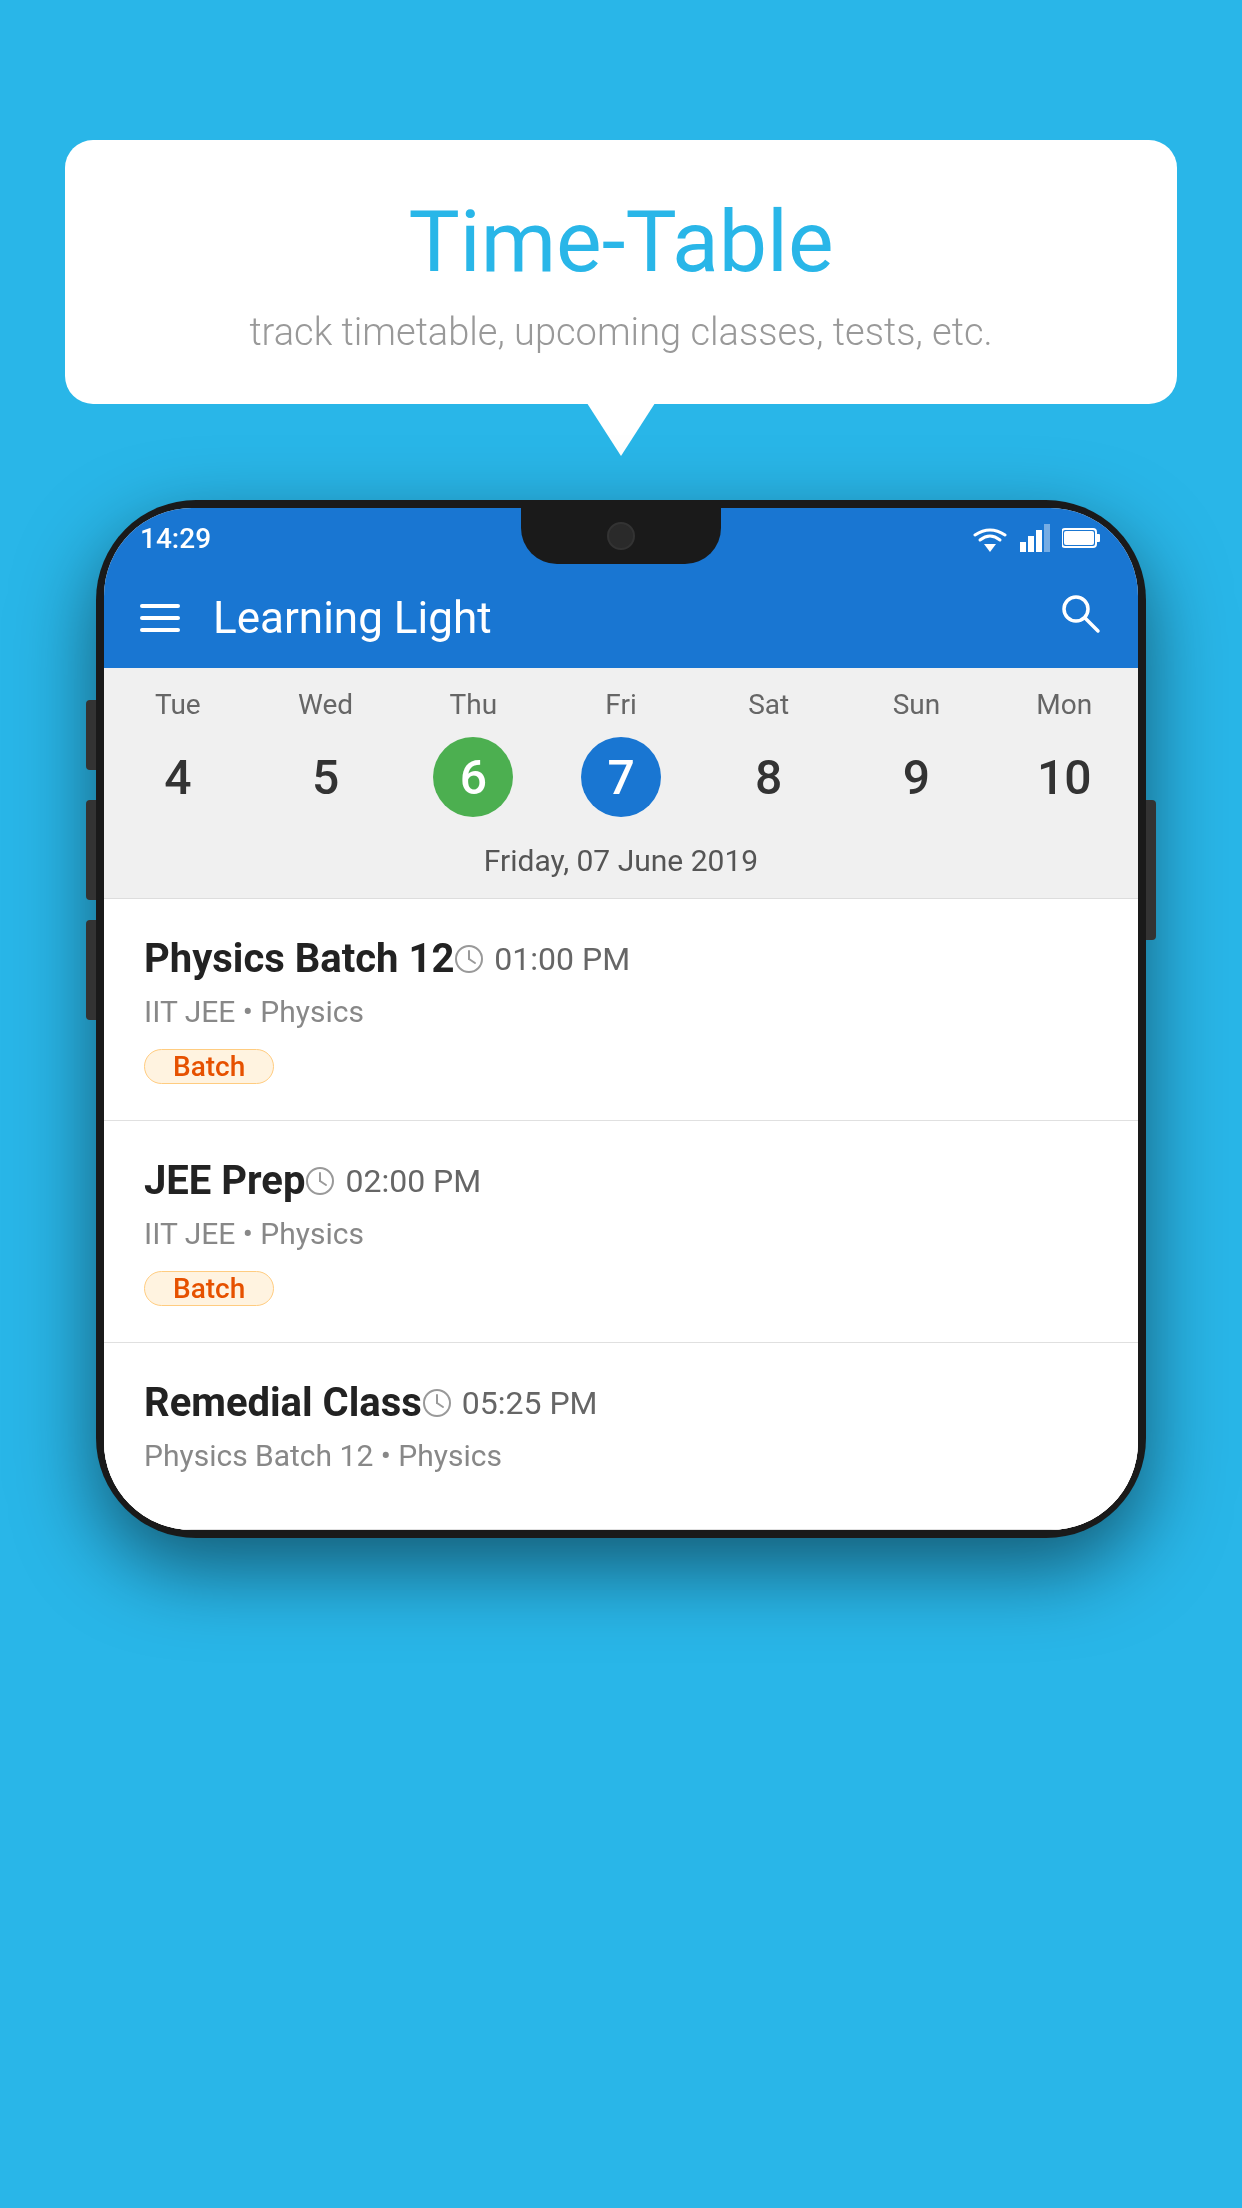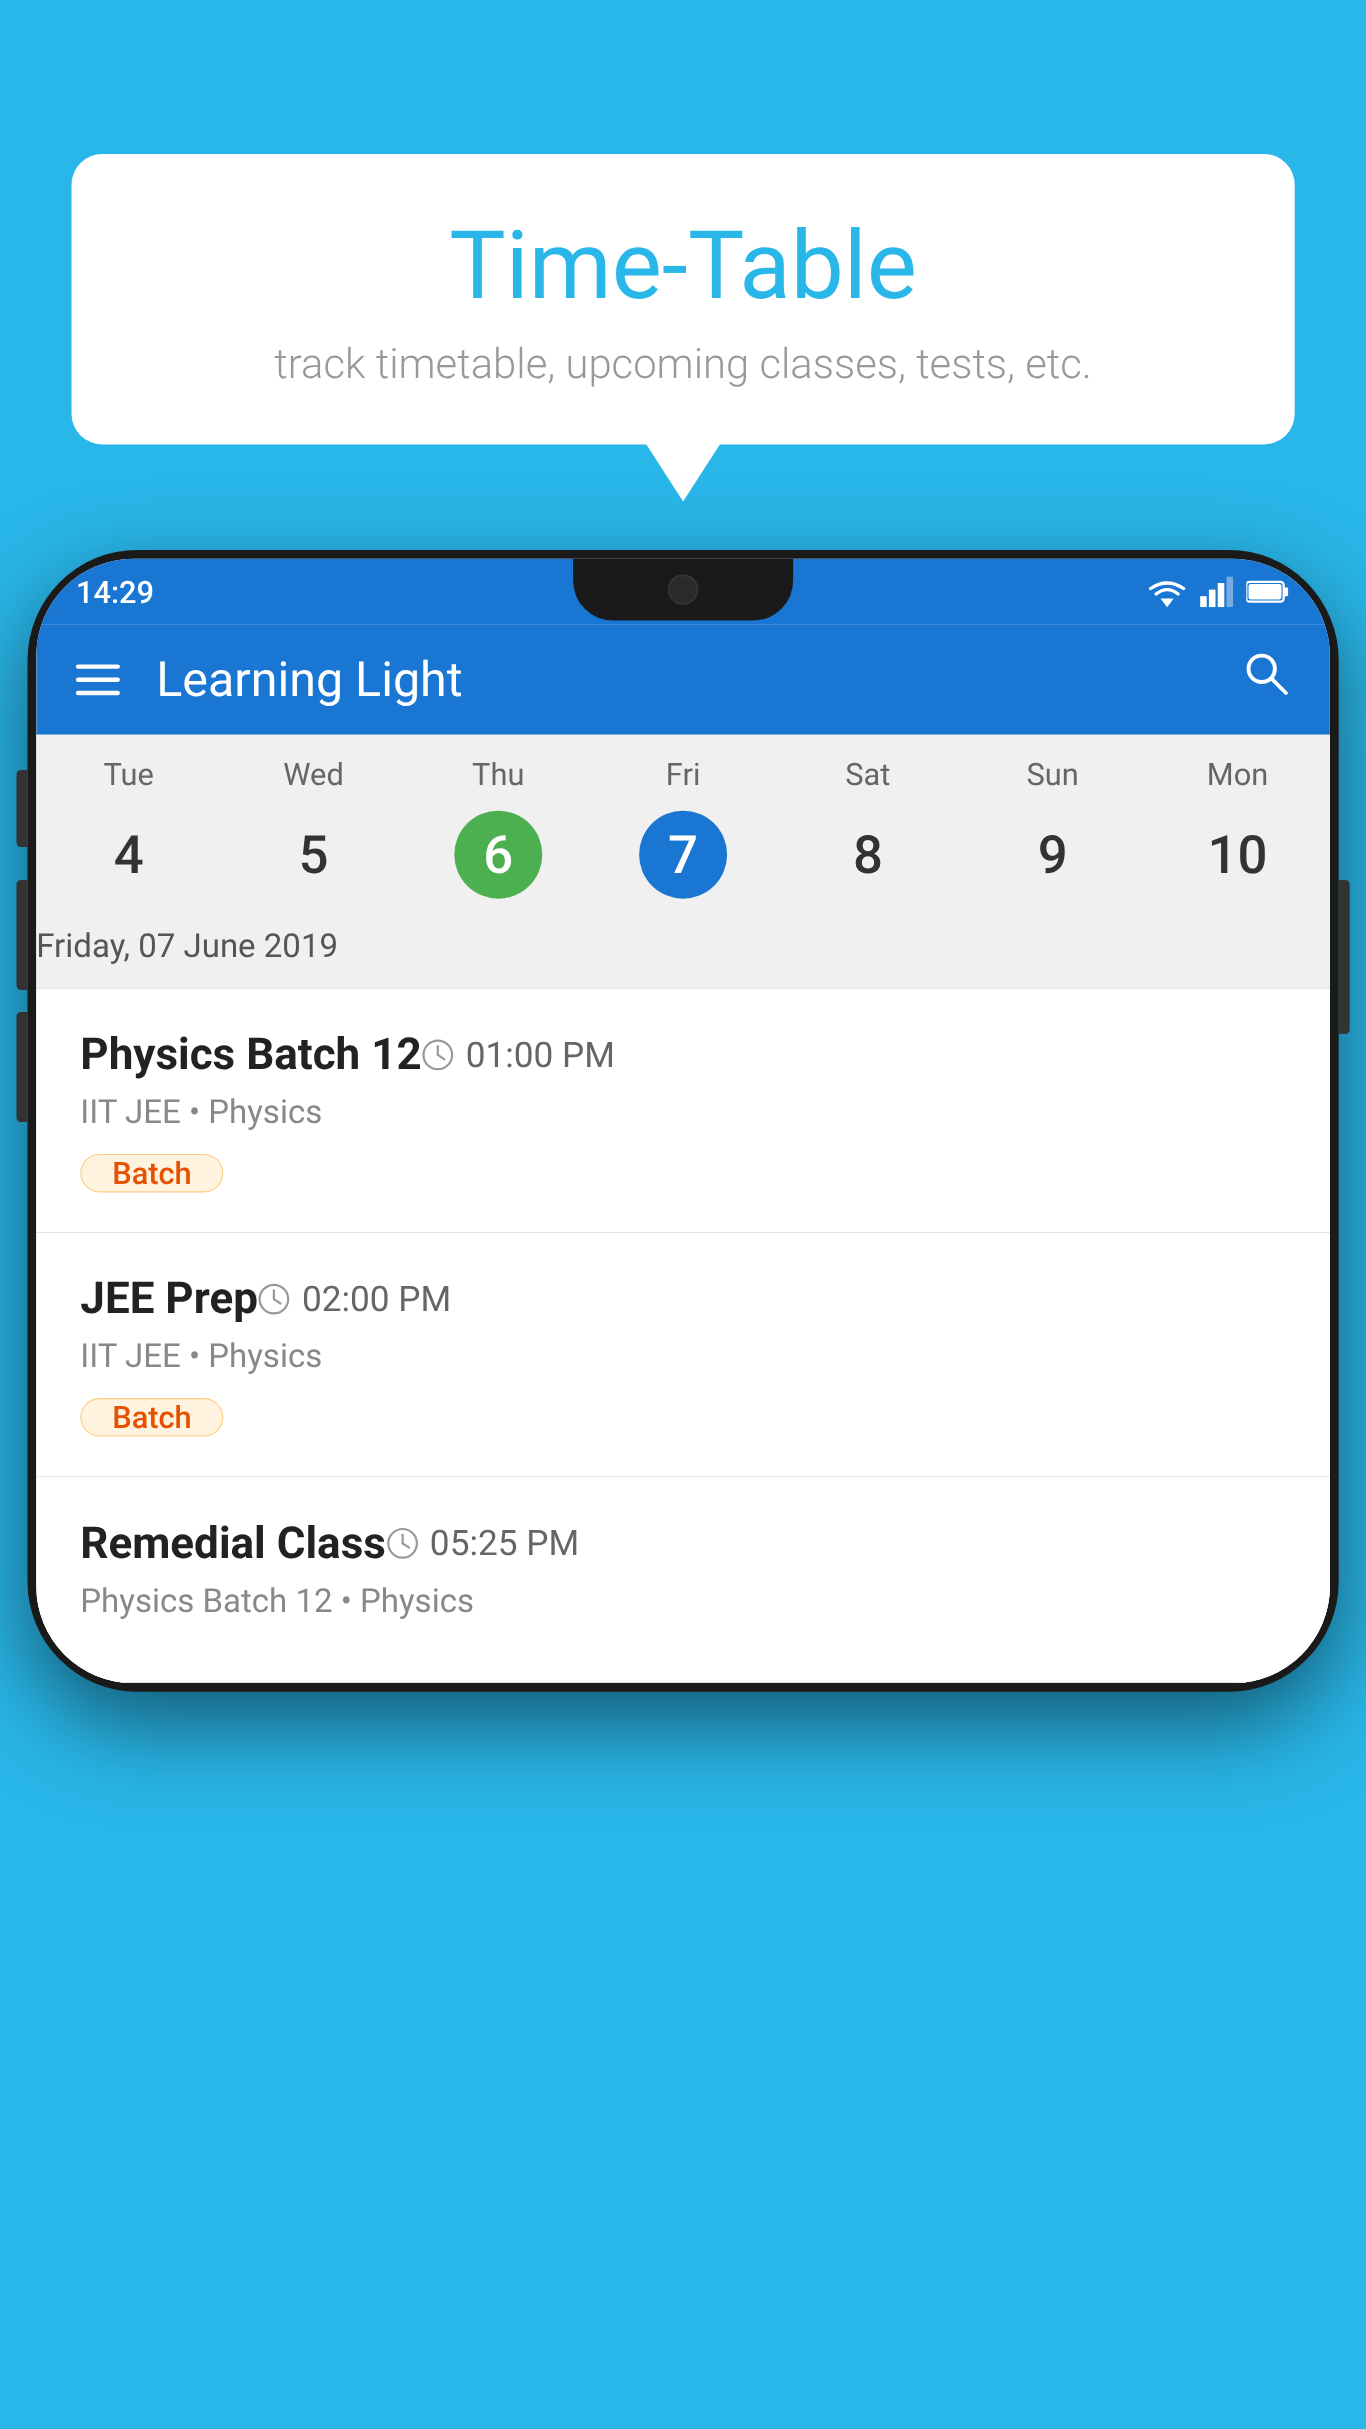--- a/index.html
+++ b/index.html
@@ -54,21 +54,21 @@
       color: #999;
       font-weight: 300;
     }
 
     
     .phone-container {
       position: absolute;
       top: 500px;
       left: 50%;
       transform: translateX(-50%);
-      width: 1192px;
+      width: 1050px;
     }
 
     .phone-frame {
       background: #1a1a1a;
       border-radius: 100px;
       padding: 8px;
       position: relative;
       box-shadow: 0 30px 80px rgba(0,0,0,0.5);
     }
 
@@ -248,21 +248,21 @@
       background: #4CAF50;
       color: white;
     }
 
     .day-num.selected {
       background: #1976D2;
       color: white;
     }
 
     .calendar-date-label {
-      text-align: left;
+      text-align: center;
       padding: 16px 0 20px;
       font-size: 30px;
       color: #555;
       background: #f0f0f0;
       border-bottom: 1px solid #ddd;
     }
 
     
     .schedule-list {
       background: white;

